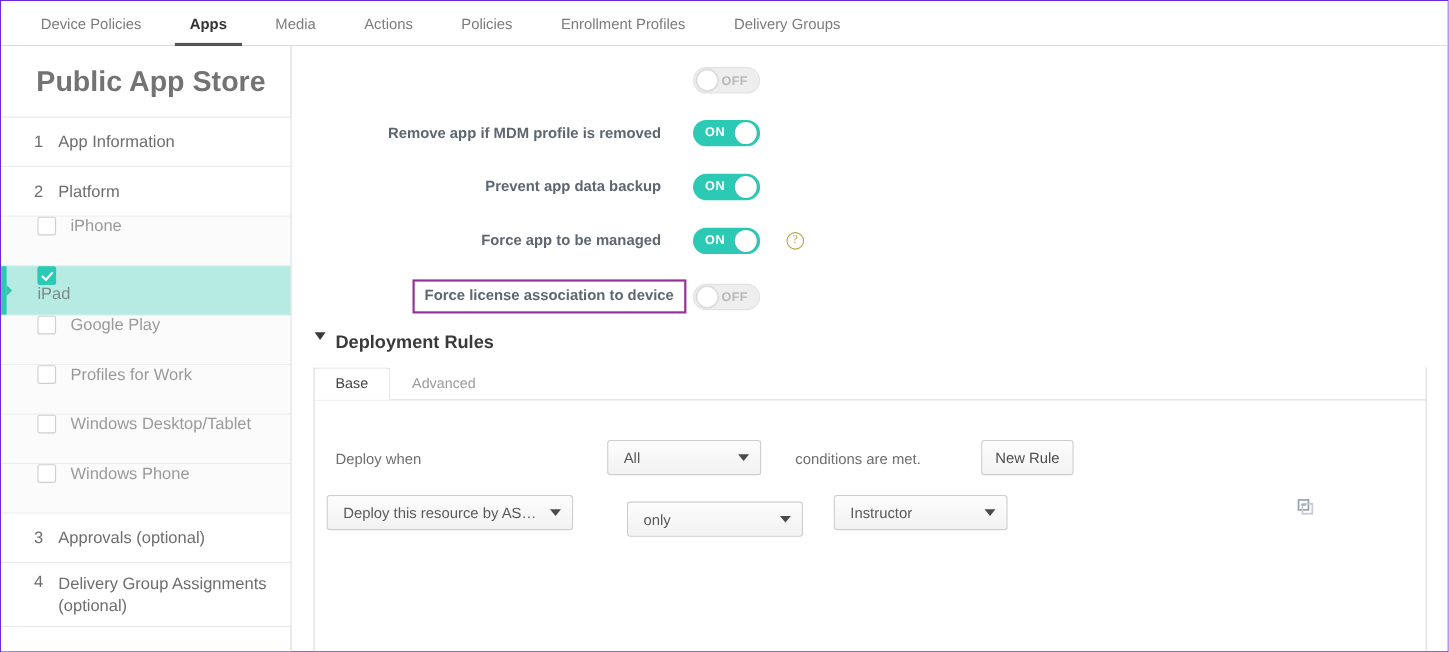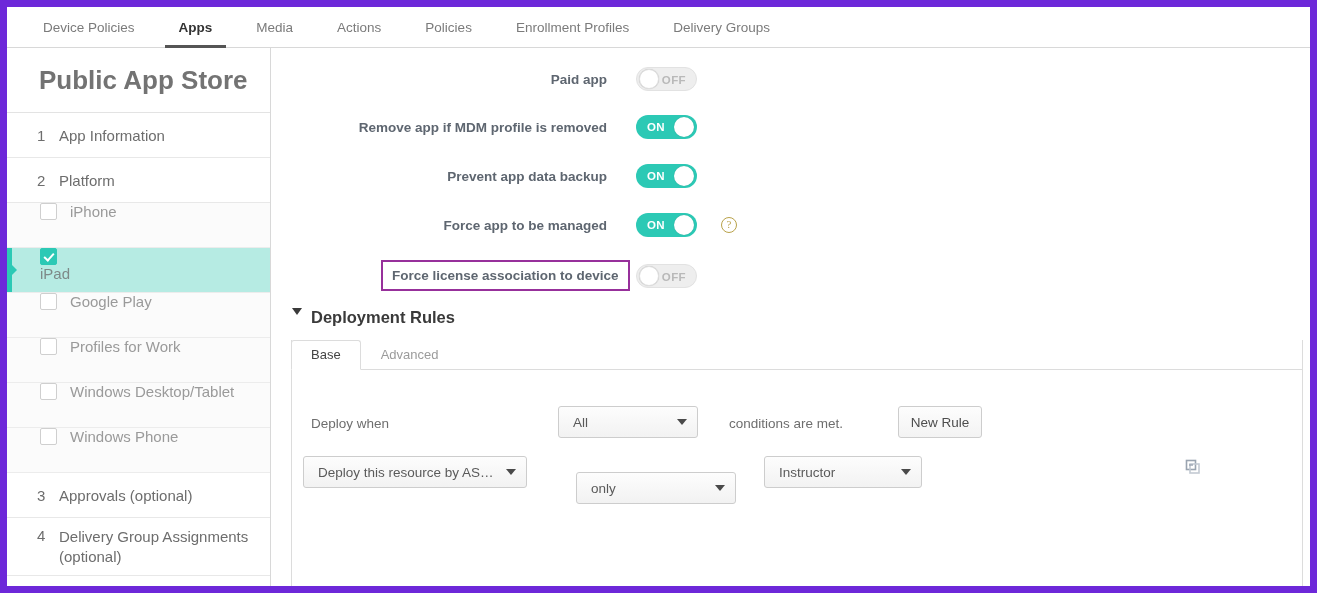--- a/index.html
+++ b/index.html
@@ -6,21 +6,21 @@
   html, body {
     margin: 0; padding: 0;
     background: #ffffff;
     font-family: "Liberation Sans", sans-serif;
   }
   .page {
     position: relative;
     width: 1317px;
     height: 593px;
     background: #ffffff;
-    border: 7px solid #6d28d9;
+    border: 1px solid #6d28d9;
     overflow: hidden;
   }
 
   
   .topbar {
     position: absolute;
     left: 0; top: 0;
     width: 1315px;
     height: 41px;
     border-bottom: 1px solid #d8d8d8;
@@ -412,23 +412,20 @@
 
     <div class="nav-item tall">
       <span class="num">4</span>
       <span class="navtext">Delivery Group Assignments (optional)</span>
     </div>
   </div>
 
   <div class="content">
 
     <div class="form-row" style="left:0; top:18px; width:700px;">
-      <div class="label-box" style="right:365px;">
-        <span class="form-label">Paid app</span>
-      </div>
       <div class="toggle off" style="position:absolute; left:364px;">
         <span class="knob"></span>
         <span class="ttxt">OFF</span>
       </div>
     </div>
 
     <div class="form-row" style="left:0; top:66px; width:700px;">
       <div class="label-box" style="right:365px;">
         <span class="form-label">Remove app if MDM profile is removed</span>
       </div>
@@ -493,21 +490,21 @@
 
       <div class="btn" style="left:607px; top:36px; width:84px;">
         <span>New Rule</span>
       </div>
 
       <div class="dd" style="left:12px; top:86px; width:224px;">
         <span class="ddlabel">Deploy this resource by ASM...</span>
         <span class="arrow"></span>
       </div>
 
-      <div class="dd" style="left:285px; top:102px; width:160px;">
+      <div class="dd" style="left:285px; top:92px; width:160px;">
         <span class="ddlabel">only</span>
         <span class="arrow"></span>
       </div>
 
       <div class="dd" style="left:473px; top:86px; width:158px;">
         <span class="ddlabel">Instructor</span>
         <span class="arrow"></span>
       </div>
 
       <span class="copy-icon" style="left:893px; top:88px;">

